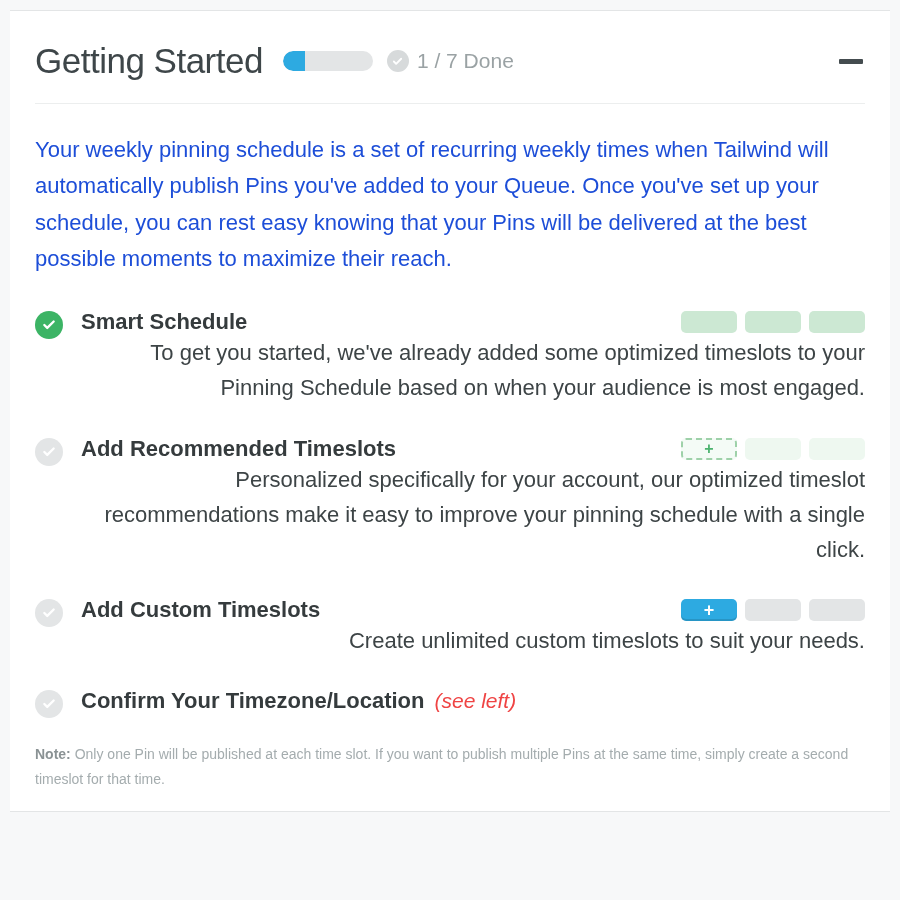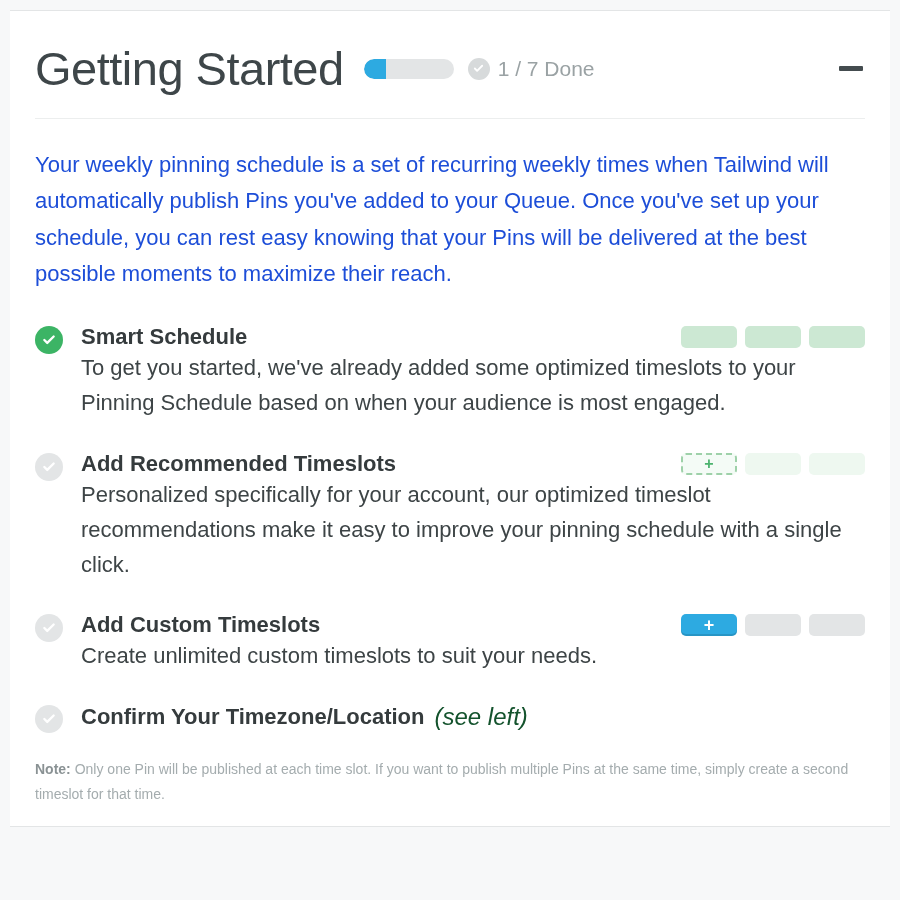--- a/index.html
+++ b/index.html
@@ -18,21 +18,21 @@
     padding: 30px 25px 20px 25px;
   }
   .header-row {
     display: flex;
     align-items: center;
     padding-bottom: 22px;
     border-bottom: 1px solid #eceeee;
     margin-bottom: 28px;
   }
   .title {
-    font-size: 47px;
+    font-size: 35px;
     font-weight: 400;
     color: #3e4649;
     letter-spacing: -0.5px;
     margin-right: 20px;
   }
   .progress-bar {
     width: 90px;
     height: 20px;
     border-radius: 12px;
     background: #e3e5e6;
@@ -78,20 +78,21 @@
   .intro {
     font-size: 22px;
     line-height: 1.65;
     color: #1d4ed8;
     margin-bottom: 32px;
   }
   .step {
     display: flex;
     align-items: flex-start;
     margin-bottom: 30px;
+    text-align: right;
   }
   .step.last { margin-bottom: 24px; }
   .step-check {
     width: 28px;
     height: 28px;
     border-radius: 50%;
     flex-shrink: 0;
     display: inline-flex;
     align-items: center;
     justify-content: center;
@@ -105,23 +106,23 @@
   .step-head {
     display: flex;
     align-items: center;
   }
   .step-title {
     font-size: 22px;
     font-weight: 700;
     color: #353b3d;
   }
   .step-hint {
-    font-size: 24px;
+    font-size: 21px;
     font-style: italic;
-    color: #14532d;
+    color: #ef4444;
     margin-left: 10px;
   }
   .chips {
     margin-left: auto;
     display: flex;
     gap: 8px;
   }
   .chip {
     width: 56px;
     height: 22px;

